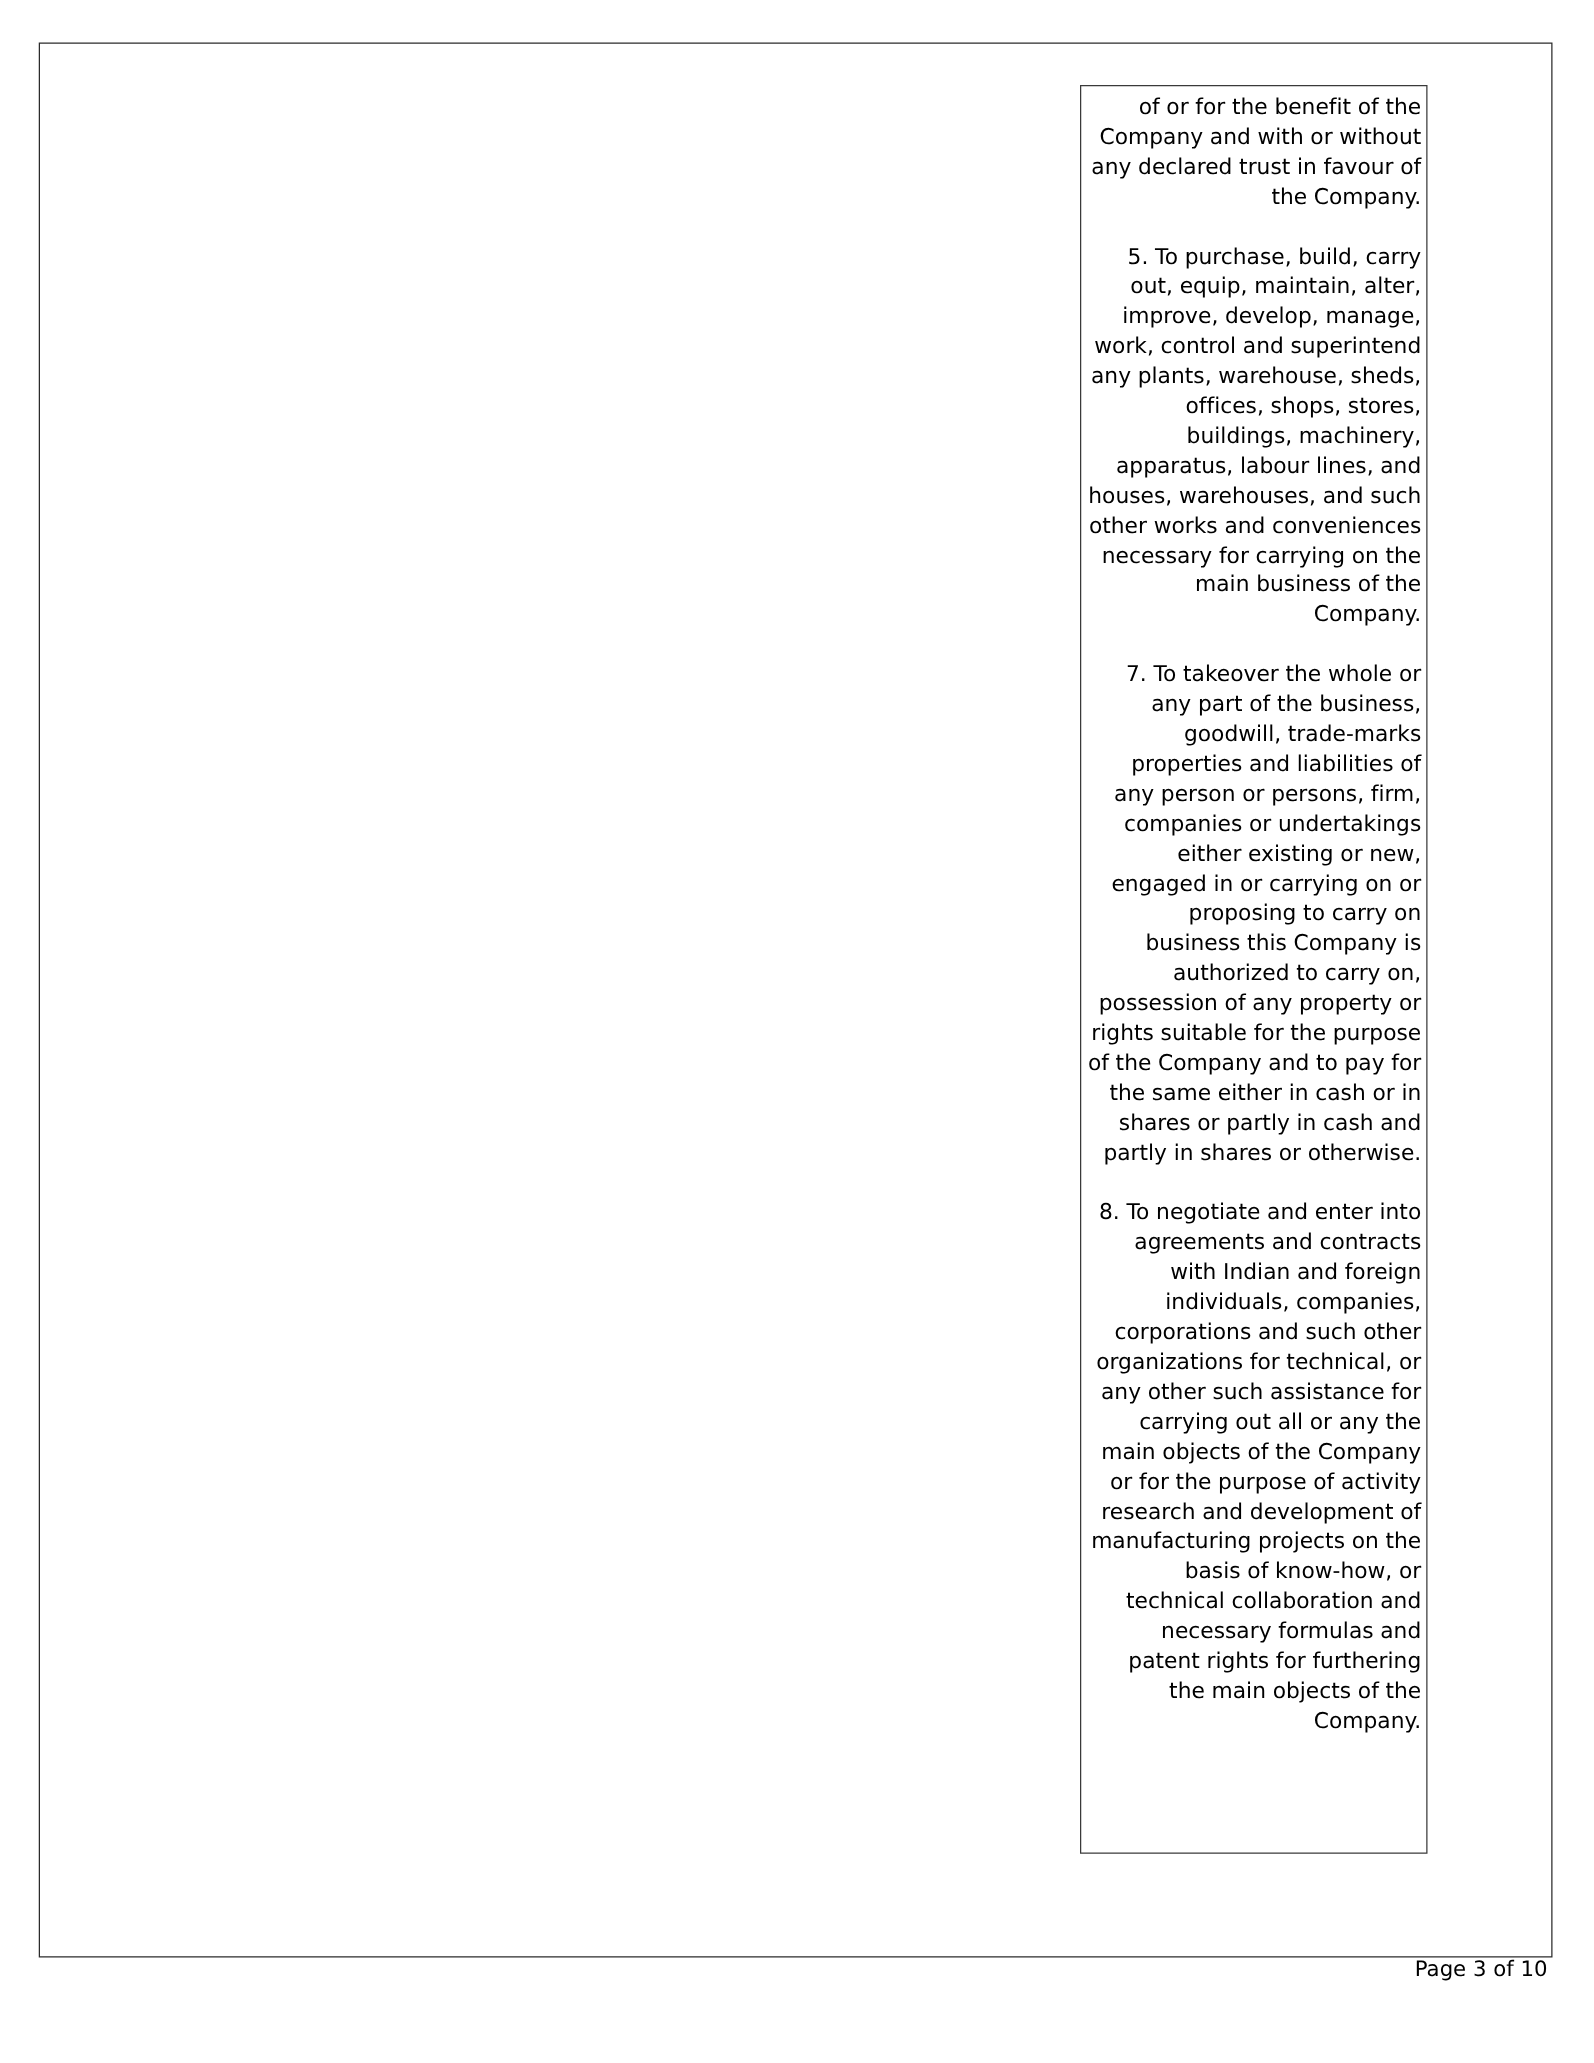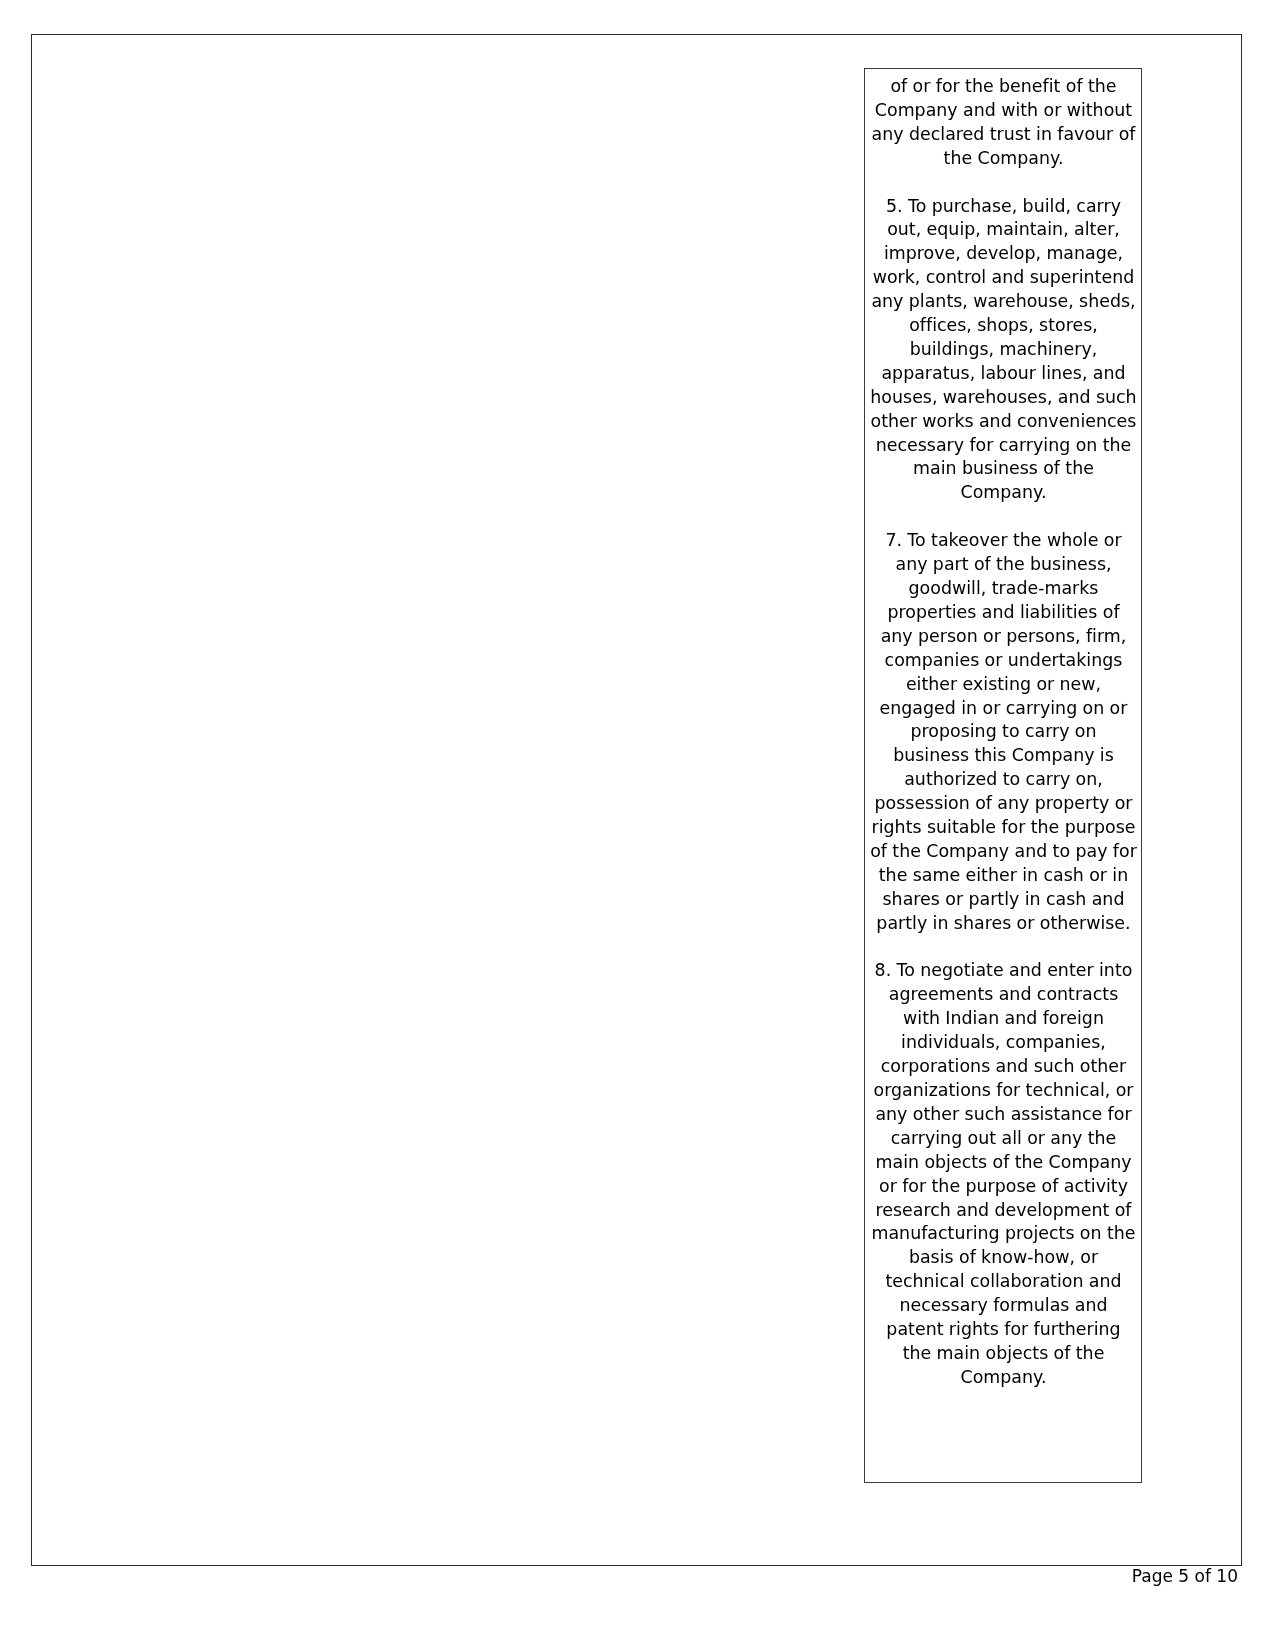--- a/index.html
+++ b/index.html
@@ -38,21 +38,21 @@
     padding: 6px 4px 6px 5px;
     background: #ffffff;
     overflow: hidden;
   }
 
   .para {
     font-size: 17.4px;
     line-height: 23.9px;
     color: #000000;
     margin: 0 0 23.9px 0;
-    text-align: center;
+    text-align: right;
     word-spacing: -0.2px;
     letter-spacing: 0.02px;
     white-space: pre-wrap;
   }
   .para:last-child {
     margin-bottom: 0;
   }
 
   
   #footer {
@@ -80,14 +80,14 @@
     <p class="para">of or for the benefit of the Company and with or without any declared trust in favour of the Company.</p>
     <p class="para">5. To purchase, build, carry out, equip, maintain, alter, improve, develop, manage, work, control and superintend any plants, warehouse, sheds, offices, shops, stores, buildings, machinery, apparatus, labour lines, and houses, warehouses, and such other works and conveniences necessary for carrying on the main business of the Company.</p>
     <p class="para">7. To takeover the whole or any part of the business, goodwill, trade-marks properties and liabilities of any person or persons, firm, companies or undertakings either existing or new, engaged in or carrying on or proposing to carry on business this Company is authorized to carry on, possession of any property or rights suitable for the purpose of the Company and to pay for the same either in cash or in shares or partly in cash and partly in shares or otherwise.</p>
     <p class="para">8. To negotiate and enter into agreements and contracts with Indian and foreign individuals, companies, corporations and such other organizations for technical, or any other such assistance for carrying out all or any the main objects of the Company or for the purpose of activity research and development of manufacturing projects on the basis of know-how, or technical collaboration and necessary formulas and patent rights for furthering the main objects of the Company.</p>
 
   </div>
 
 </div>
 
 <div id="footer">
-  <span class="page-number">Page 5 of 10</span>
+  <span class="page-number">Page 3 of 10</span>
 </div>
 
 </body></html>

